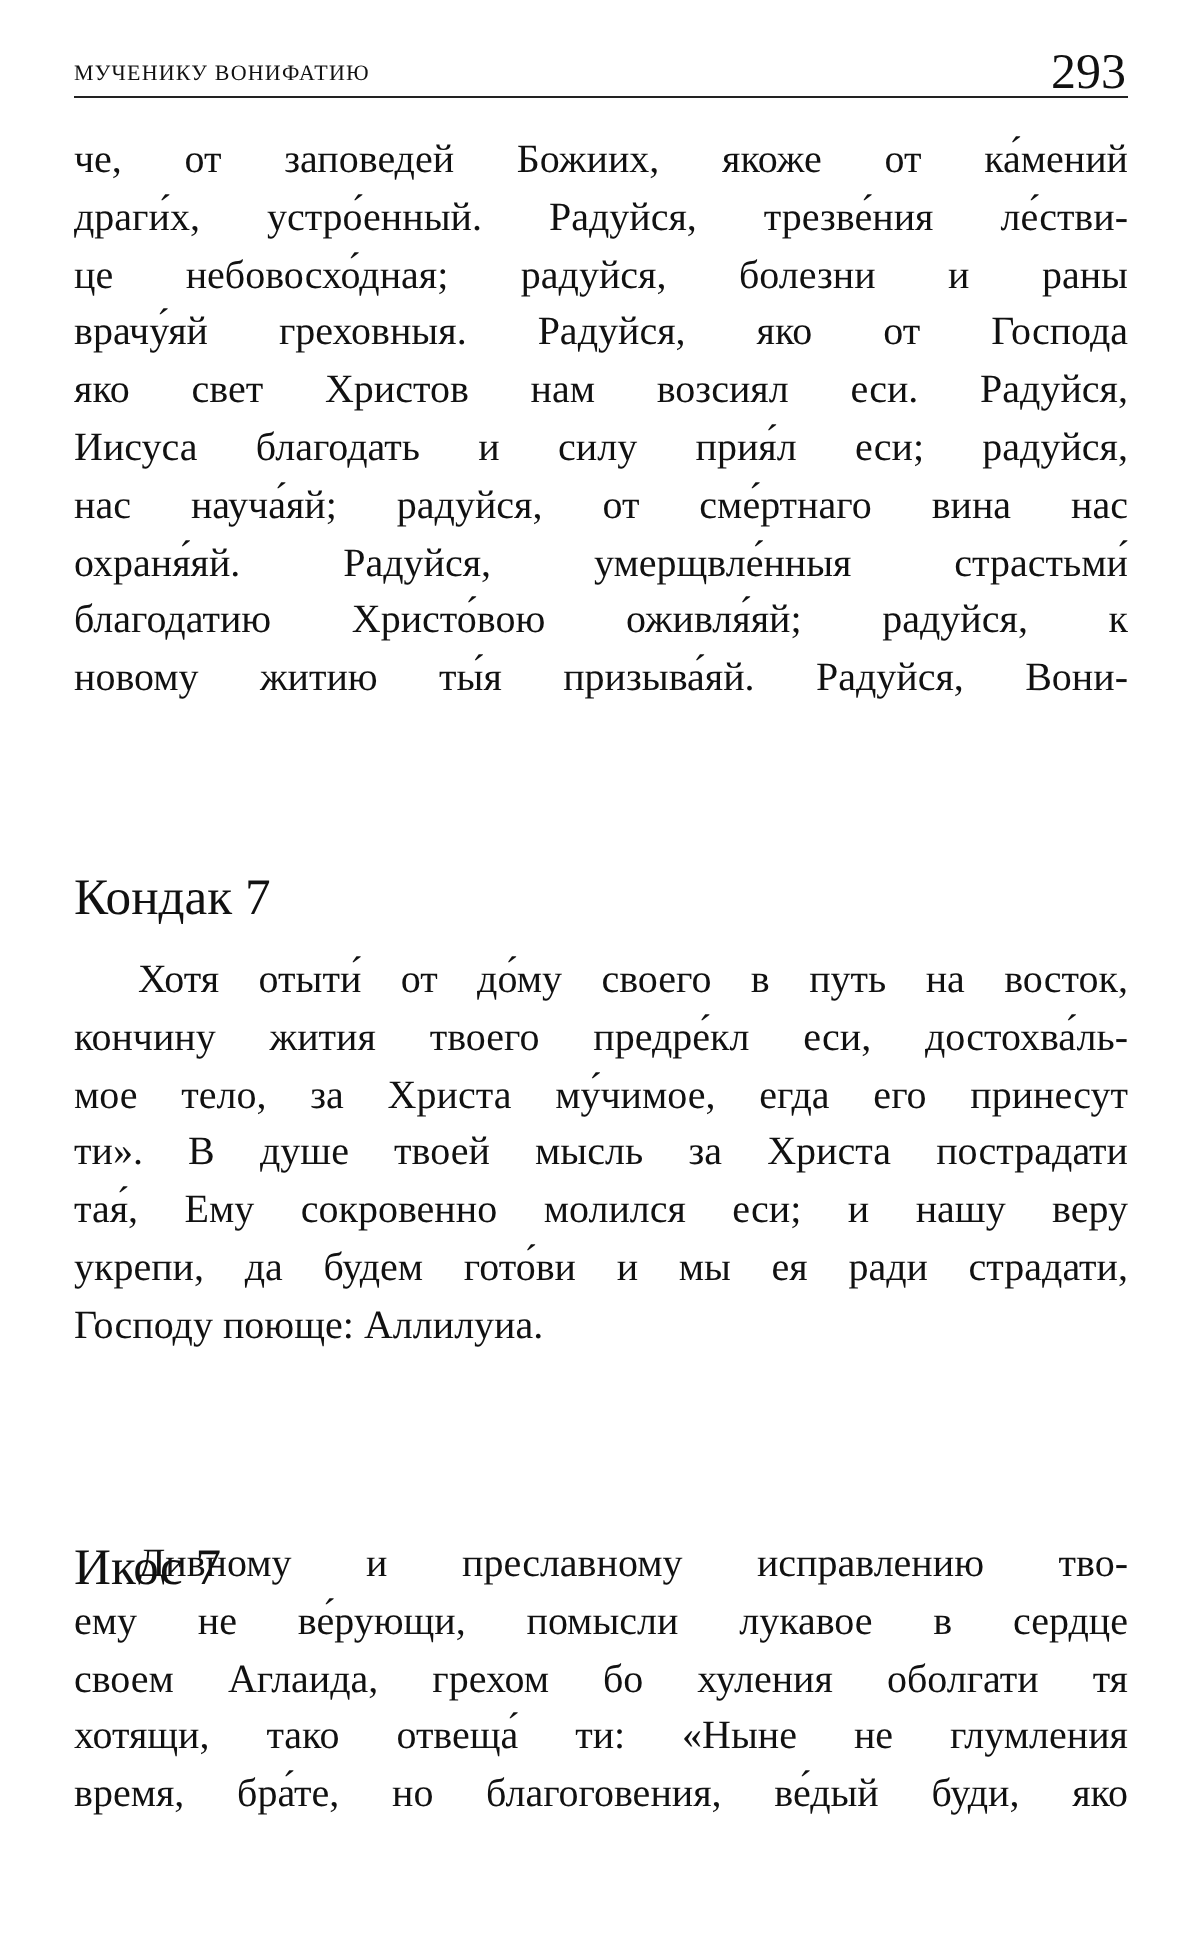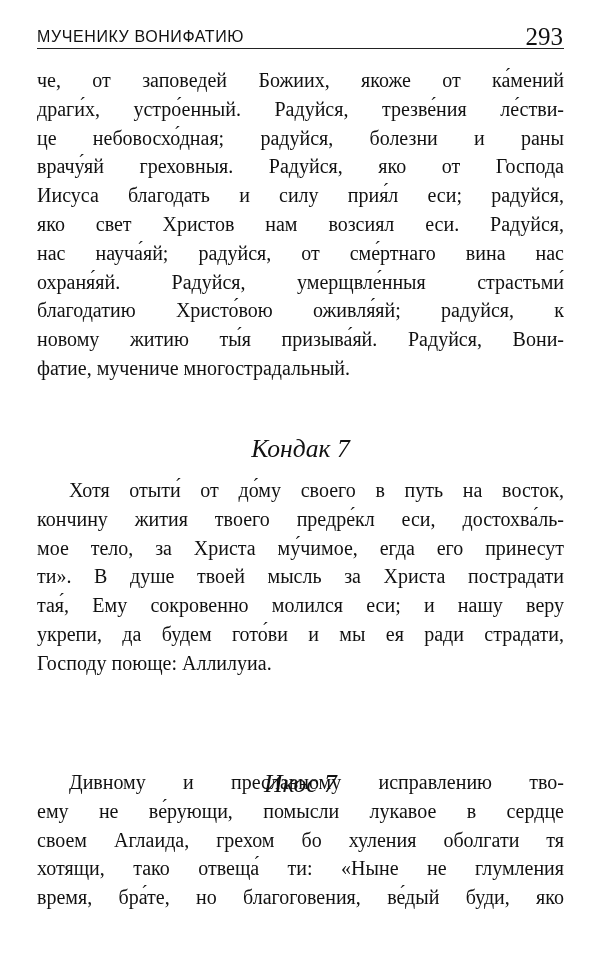--- a/index.html
+++ b/index.html
@@ -26,22 +26,22 @@
       left: 0;
       top: 26px;
       width: 527px;
       height: 22px;
       border-bottom: 1.6px solid #222222;
       display: flex;
       justify-content: space-between;
       align-items: flex-end;
     }
     .running-title {
-      font-family: Liberation Sans, sans-serif;
-      font-size: 16px;
+      font-family: Liberation Serif, serif;
+      font-size: 11px;
       letter-spacing: 0.6px;
       line-height: 20px;
       padding-bottom: 1px;
       color: #111;
     }
     .page-number {
       font-family: "Liberation Serif", serif;
       font-size: 25px;
       line-height: 20px;
       padding-bottom: 1px;
@@ -67,22 +67,20 @@
     .line.indent {
       padding-left: 32px;
     }
     .section-1 { top: 66px; }
     .section-2 { top: 476px; }
     .section-3 { top: 768px; }
     .heading {
       position: absolute;
       left: 0;
       width: 527px;
-      text-align: center;
-      font-style: italic;
       font-size: 25.6px;
       line-height: 30px;
     }
     .heading-kondak { top: 434px; }
     .heading-ikos { top: 769px; }
   </style>
 </head>
 <body>
 
 <div class="page">
@@ -90,27 +88,26 @@
   <div class="running-head">
     <span class="running-title">МУЧЕНИКУ ВОНИФАТИЮ</span>
     <span class="page-number">293</span>
   </div>
 
   <div class="body-text section-1">
     <span class="line">че, от заповедей Божиих, якоже от ка́мений</span>
     <span class="line">драги́х, устро́енный. Радуйся, трезве́ния ле́стви-</span>
     <span class="line">це небовосхо́дная; радуйся, болезни и раны</span>
     <span class="line">врачу́яй греховныя. Радуйся, яко от Господа</span>
+    <span class="line">яко свет Христов нам возсиял еси. Радуйся,</span>
     <span class="line">Иисуса благодать и силу прия́л еси; радуйся,</span>
-    <span class="line">яко свет Христов нам возсиял еси. Радуйся,</span>
     <span class="line">нас науча́яй; радуйся, от сме́ртнаго вина нас</span>
     <span class="line">охраня́яй. Радуйся, умерщвле́нныя страстьми́</span>
     <span class="line">благодатию Христо́вою оживля́яй; радуйся, к</span>
     <span class="line">новому житию ты́я призыва́яй. Радуйся, Вони-</span>
-    <span class="line last">фатие, мучениче многострадальный.</span>
   </div>
 
   <div class="heading heading-kondak">Кондак 7</div>
   <div class="body-text section-2">
     <span class="line indent">Хотя отыти́ от до́му своего в путь на восток,</span>
     <span class="line">кончину жития твоего предре́кл еси, достохва́ль-</span>
     <span class="line">мое тело, за Христа му́чимое, егда его принесут</span>
     <span class="line">ти». В душе твоей мысль за Христа пострадати</span>
     <span class="line">тая́, Ему сокровенно молился еси; и нашу веру</span>
     <span class="line">укрепи, да будем гото́ви и мы ея ради страдати,</span>

